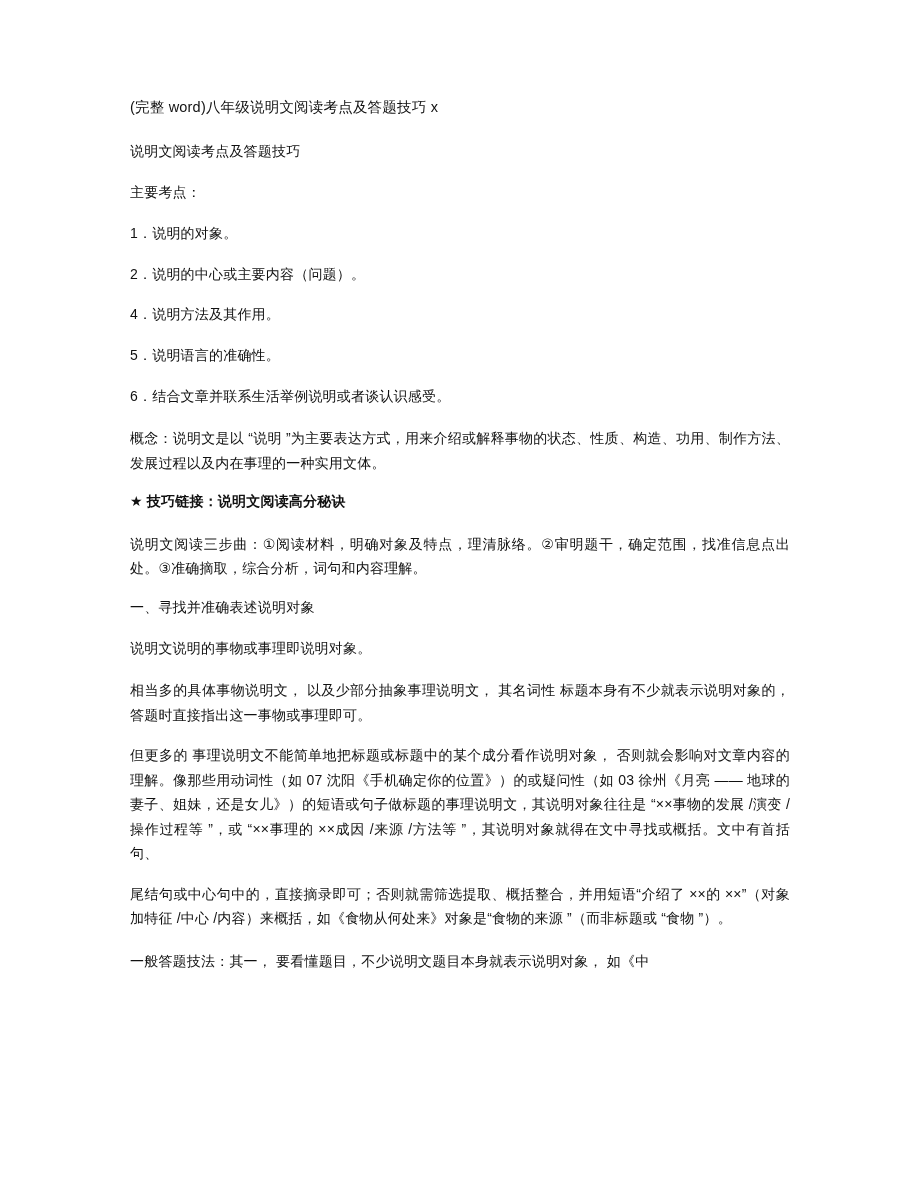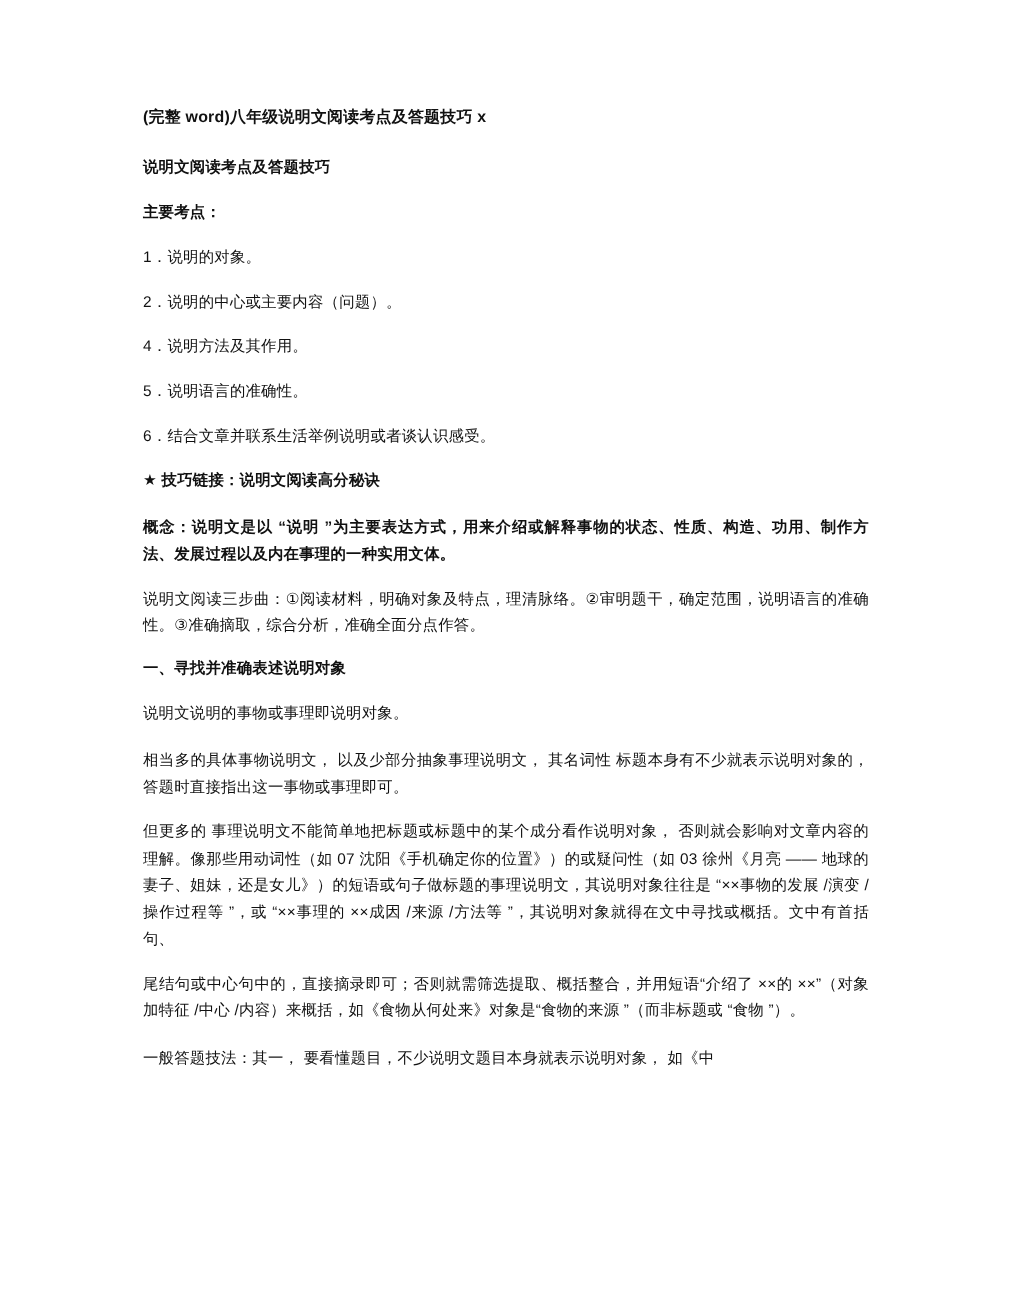--- a/index.html
+++ b/index.html
@@ -30,21 +30,21 @@
     font-size: 14px;
     line-height: 1.55;
     color: #111111;
     text-align: justify;
     letter-spacing: 0.2px;
   }
   p.title {
     font-size: 14.5px;
     margin-bottom: 23px;
   }
-  .b { font-weight: bold; }
+  .b { font-weight: normal; }
   p.para {
     line-height: 1.75;
     margin-bottom: 16px;
   }
   p.star {
     font-weight: bold;
   }
   p.spaced {
     line-height: 2.05;
   }
@@ -58,25 +58,25 @@
     <p class="line title b">(完整 word)八年级说明文阅读考点及答题技巧 x</p>
 
     <p class="line b">说明文阅读考点及答题技巧</p>
     <p class="line b">主要考点：</p>
     <p class="line">1．说明的对象。</p>
     <p class="line">2．说明的中心或主要内容（问题）。</p>
     <p class="line">4．说明方法及其作用。</p>
     <p class="line">5．说明语言的准确性。</p>
     <p class="line">6．结合文章并联系生活举例说明或者谈认识感受。</p>
 
+    <p class="line para b">概念：说明文是以 “说明 ”为主要表达方式，用来介绍或解释事物的状态、性质、构造、功用、制作方法、发展过程以及内在事理的一种实用文体。</p>
+
     <p class="line star">★        技巧链接：说明文阅读高分秘诀</p>
 
-    <p class="line para b">概念：说明文是以 “说明 ”为主要表达方式，用来介绍或解释事物的状态、性质、构造、功用、制作方法、发展过程以及内在事理的一种实用文体。</p>
-
-    <p class="line para">说明文阅读三步曲：①阅读材料，明确对象及特点，理清脉络。②审明题干，确定范围，说明语言的准确性。③准确摘取，综合分析，准确全面分点作答。</p>
+    <p class="line para">说明文阅读三步曲：①阅读材料，明确对象及特点，理清脉络。②审明题干，确定范围，找准信息点出处。③准确摘取，综合分析，词句和内容理解。</p>
 
     <p class="line b">一、寻找并准确表述说明对象</p>
 
     <p class="line">说明文说明的事物或事理即说明对象。</p>
     <p class="line para">相当多的具体事物说明文， 以及少部分抽象事理说明文， 其名词性 标题本身有不少就表示说明对象的， 答题时直接指出这一事物或事理即可。</p>
     <p class="line para">但更多的 事理说明文不能简单地把标题或标题中的某个成分看作说明对象， 否则就会影响对文章内容的理解。像那些用动词性（如 07 沈阳《手机确定你的位置》）的或疑问性（如 03 徐州《月亮 —— 地球的妻子、姐妹，还是女儿》）的短语或句子做标题的事理说明文，其说明对象往往是 “××事物的发展 /演变 /操作过程等 ”，或 “××事理的 ××成因 /来源 /方法等 ”，其说明对象就得在文中寻找或概括。文中有首括句、</p>
     <p class="line para">尾结句或中心句中的，直接摘录即可；否则就需筛选提取、概括整合，并用短语“介绍了 ××的 ××”（对象加特征 /中心 /内容）来概括，如《食物从何处来》对象是“食物的来源 ”（而非标题或 “食物 ”）。</p>
     <p class="line spaced">一般答题技法：其一， 要看懂题目，不少说明文题目本身就表示说明对象，        如《中</p>
 
   </div>

